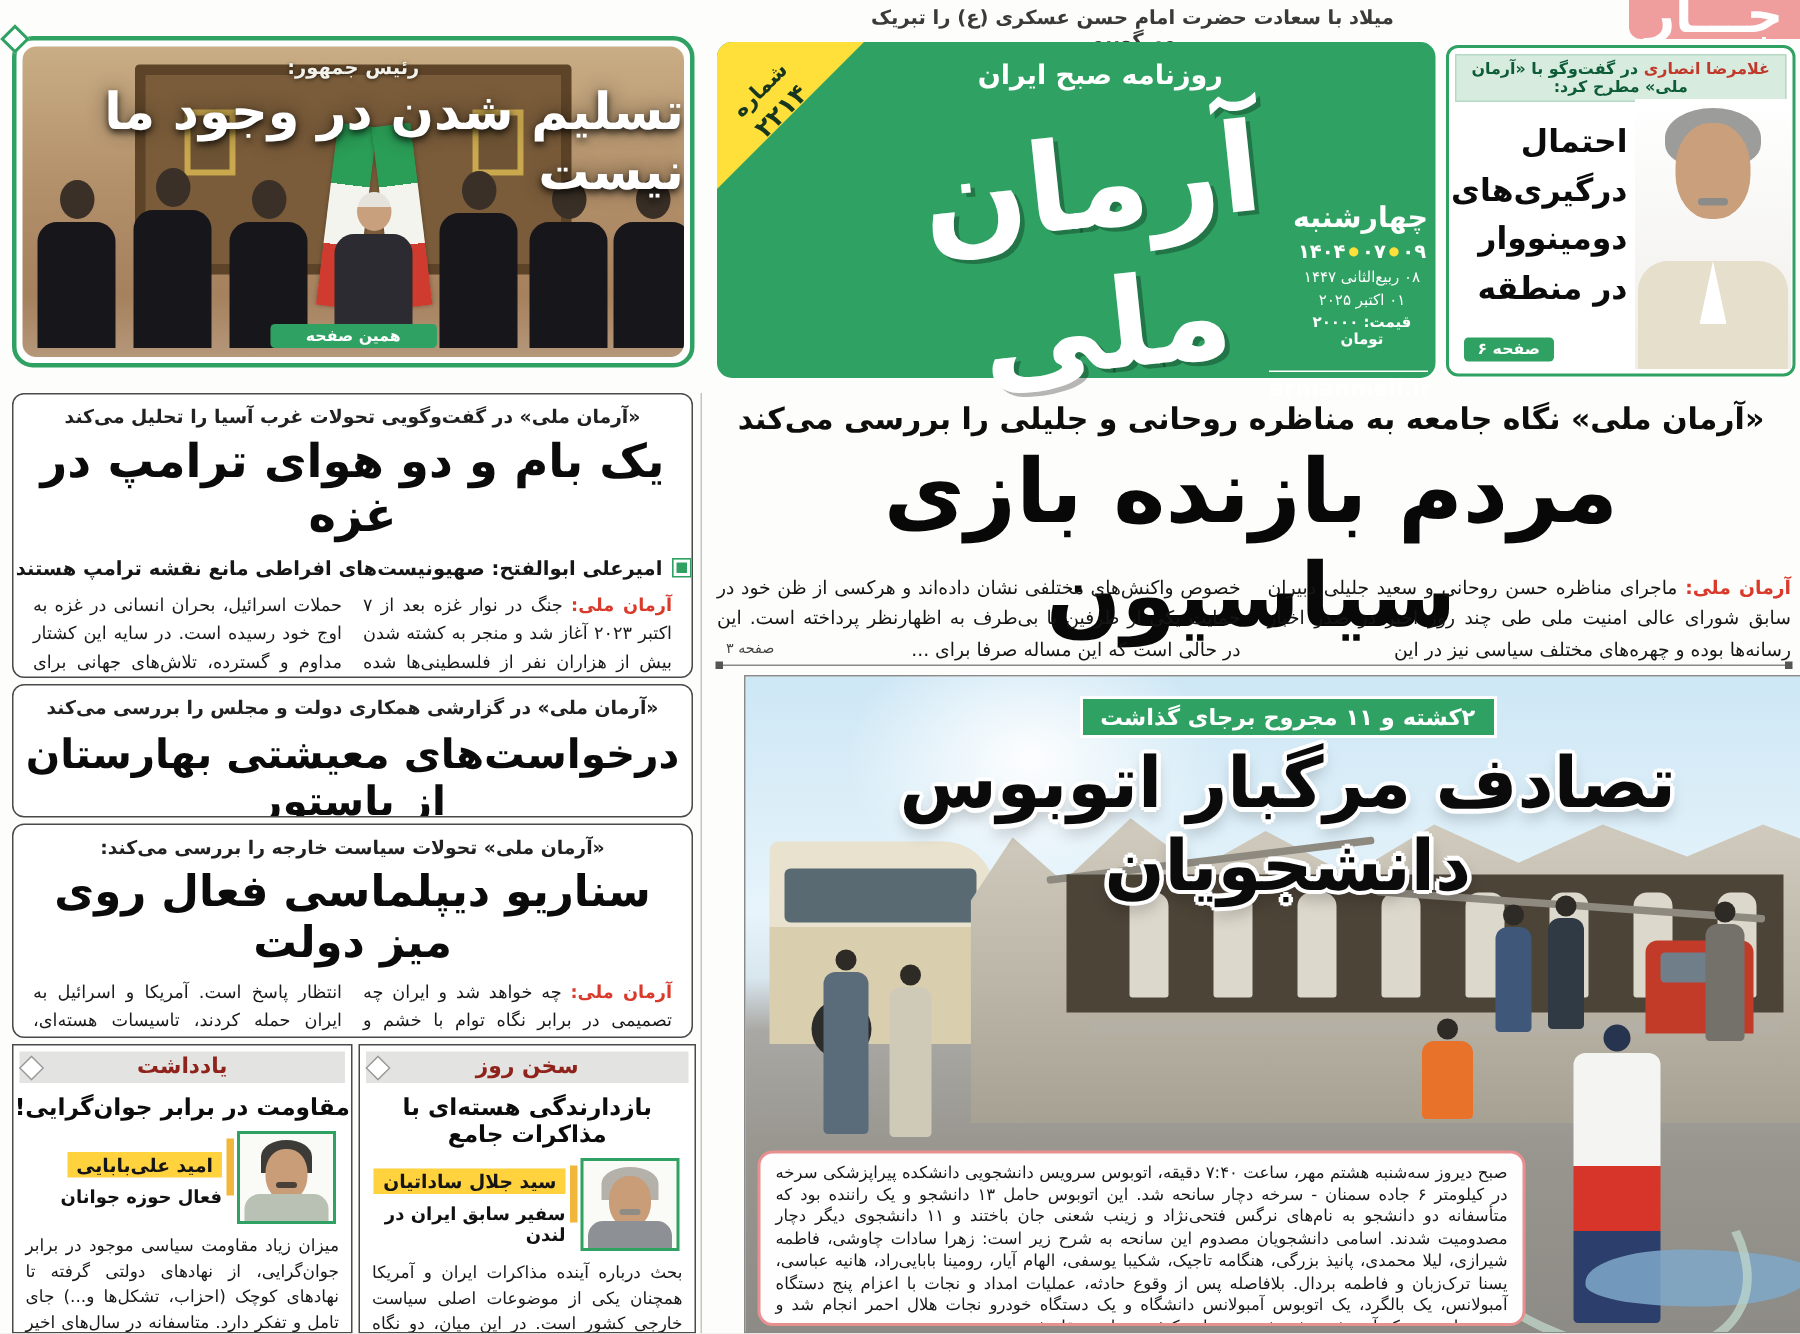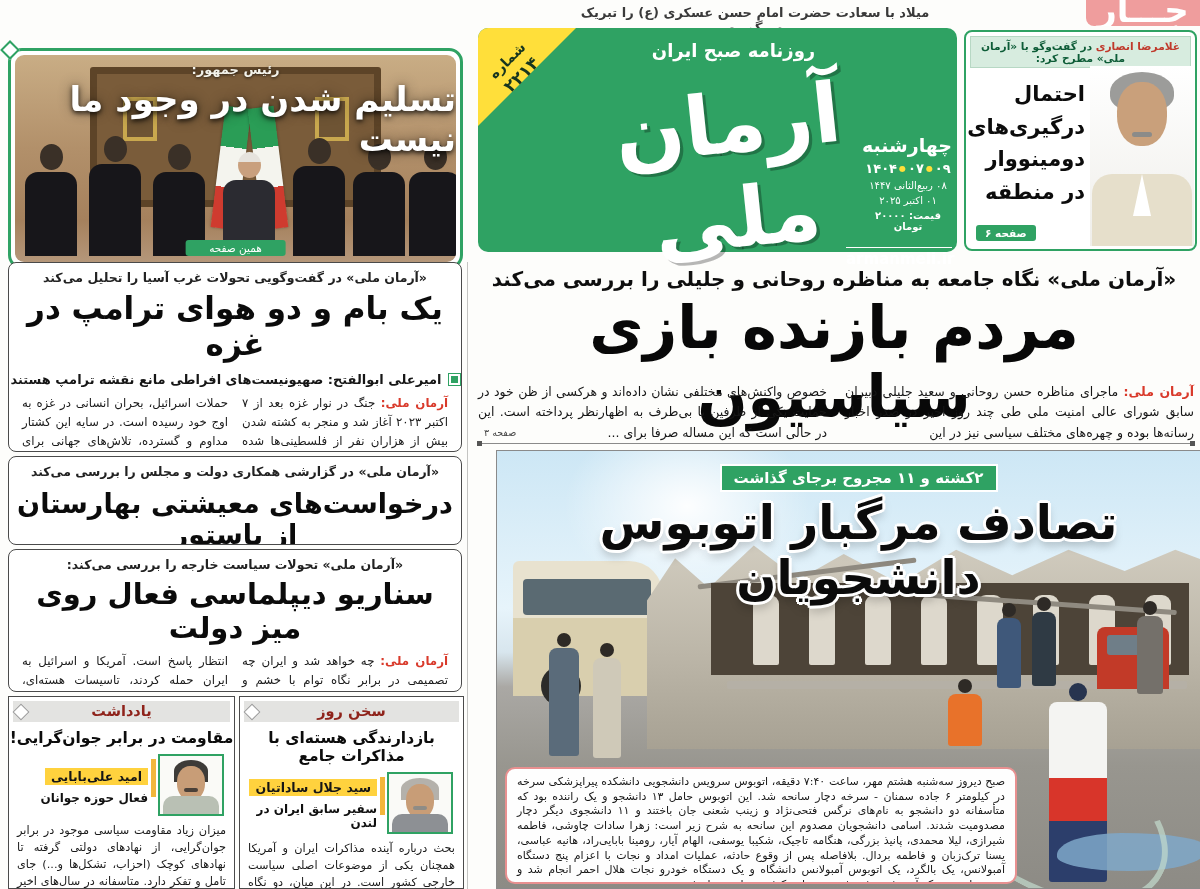--- a/index.html
+++ b/index.html
@@ -52,21 +52,21 @@
     border-radius:46%; background:#c9a07b; }
   .p-mustache { position:absolute; top:66px; left:42px; width:20px; height:5px;
     border-radius:3px; background:#8b8b89; }
   .p-suit { position:absolute; bottom:0; left:2px; width:100px; height:72px;
     border-radius:20px 20px 0 0; background:#e6dfcb; }
   .p-shirt { position:absolute; bottom:30px; left:43px; width:18px; height:42px;
     background:#fff; clip-path:polygon(50% 0,100% 100%,0 100%); }
   .interview-tag { position:absolute; bottom:8px; left:10px; background:#2fa263; color:#fff;
     font-size:10.5px; font-weight:bold; padding:2px 9px; border-radius:3px; }
   
-  .lead-box { position:absolute; left:8px; top:48px; width:455px; height:221px;
+  .lead-box { position:absolute; left:8px; top:24px; width:455px; height:221px;
     background:#fff; border:3px solid #2fa263; border-radius:14px; padding:4px; }
   .corner-diamond { position:absolute; top:-8px; left:-8px; width:14px; height:14px;
     background:#fff; border:2px solid #2fa263; transform:rotate(45deg); }
   .lead-photo { position:relative; width:100%; height:100%; border-radius:9px; overflow:hidden;
     background:linear-gradient(180deg,#c9ad85 0%,#b2906a 45%,#a5815d 80%,#b5977a 100%); }
   .wall-door { position:absolute; top:12px; left:75px; right:75px; height:140px;
     background:#7a5c3a; border:7px solid #5d4428; border-radius:3px; }
   .wall-frame { position:absolute; width:34px; height:44px; background:#6e5434;
     border:4px solid #c9a84e; top:42px; }
   .wall-frame.f1 { left:108px; } .wall-frame.f2 { left:300px; }
@@ -78,21 +78,21 @@
   .man { position:absolute; bottom:6px; width:52px; height:112px; }
   .man .head { width:23px; height:26px; border-radius:50%; background:#3a3027; margin:0 auto; }
   .man .torso { margin-top:2px; width:100%; height:84px; border-radius:13px 13px 0 0; background:#17161a; }
   .man.pres .head { background:linear-gradient(#e6e3dd 0 38%,#c9a07e 38% 100%); }
   .man.pres .torso { background:#2b2b31; }
   .lead-kicker { position:absolute; top:7px; width:100%; text-align:center; color:#f3f2ea;
     font-size:13px; font-weight:bold; text-shadow:0 1px 3px rgba(0,0,0,.7); }
   .lead-headline { position:absolute; top:24px; width:100%; text-align:right; color:#fff;
     font-size:34px; font-weight:bold; text-shadow:0 2px 5px rgba(0,0,0,.8),0 0 14px rgba(0,0,0,.45); }
   .lead-tag { position:absolute; bottom:6px; left:50%; transform:translateX(-50%);
-    background:#2fa263; color:#fff; font-size:10.5px; font-weight:normal; padding:2px 24px; border-radius:3px; }
+    background:#2fa263; color:#fff; font-size:10.5px; font-weight:bold; padding:2px 24px; border-radius:3px; }
   
   .v-sep { position:absolute; top:262px; left:467px; height:627px; border-left:1px solid #c4c4c2; }
   
   .art { position:absolute; left:8px; width:454px; background:#fff;
     border:1px solid #4a4a4a; border-radius:8px; overflow:hidden; }
   .art-kicker { text-align:center; font-size:12.5px; font-weight:bold; color:#222; margin-top:7px; }
   .art-headline { text-align:center; font-weight:bold; color:#0b0b0b; margin-top:5px; }
   .h31 { font-size:31px; } .h27 { font-size:27px; margin-top:9px; } .h29 { font-size:29px; }
   .art-subhead { text-align:center; font-size:13px; font-weight:bold; margin-top:10px; color:#161616; }
   .bullet { display:inline-block; width:11px; height:11px; background:#2fa263;

